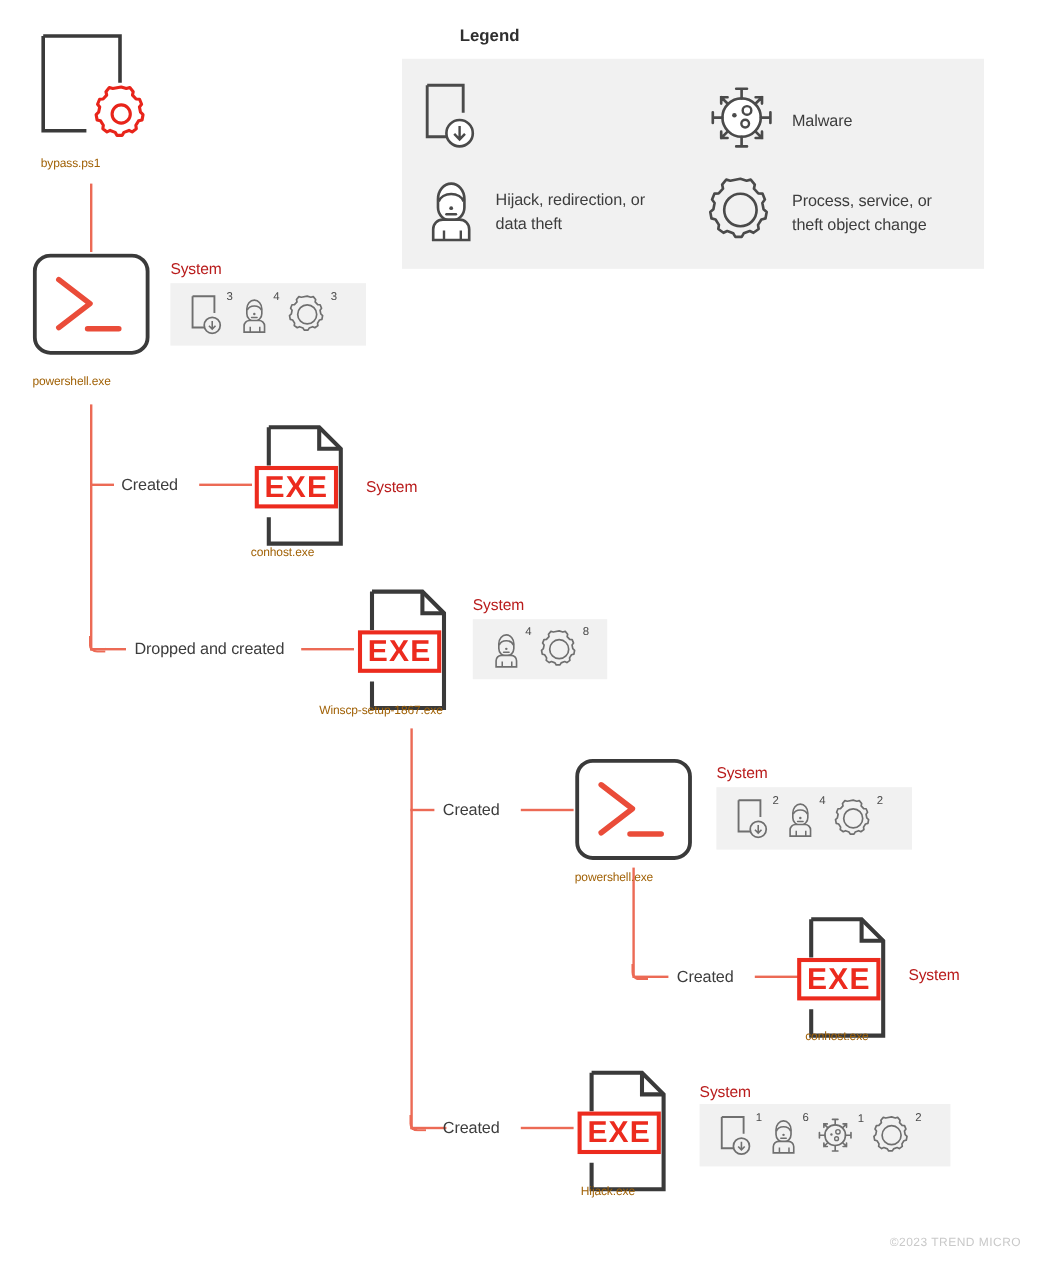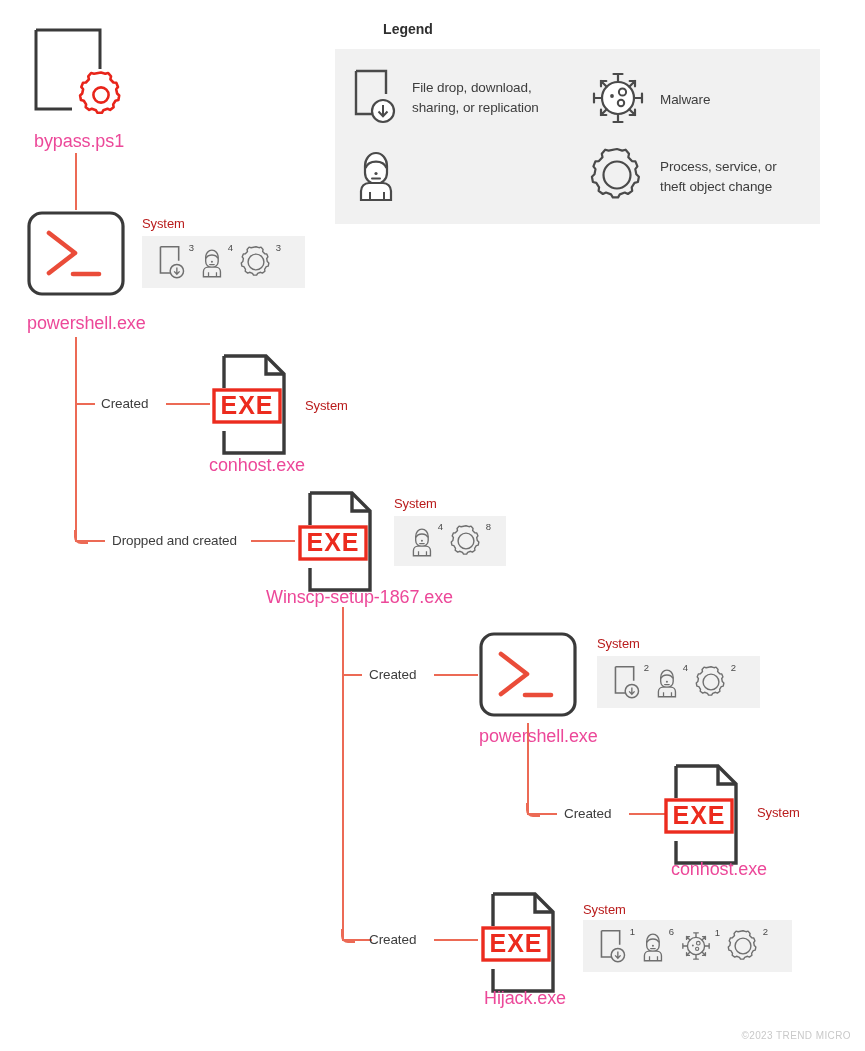--- a/index.html
+++ b/index.html
@@ -8,21 +8,21 @@
     background:#ffffff;
     font-family:"Liberation Sans", sans-serif;
     color:#3a3a3a;
     position:relative;
     overflow:hidden;
     -webkit-font-smoothing:antialiased;
   }
   .abs{position:absolute;}
 
   
-  .node-label{font-size:18px;color:#ec4899;white-space:nowrap;letter-spacing:-0.1px;}
+  .node-label{font-size:10px;color:#a16207;white-space:nowrap;letter-spacing:-0.1px;}
   .edge-label{font-size:13.5px;color:#3d3d3d;white-space:nowrap;letter-spacing:-0.1px;}
   .sys-label{font-size:13px;color:#b91c1c;white-space:nowrap;letter-spacing:-0.1px;}
 
   
   .conn{background:#ec6a55;position:absolute;}
   .v{width:2px;}
   .h{height:2px;}
 
   
   #legend-title{
@@ -63,22 +63,20 @@
 
 <div class="legend-item" style="left:352px;top:68px;">
   <span>
     <svg width="46" height="56" viewBox="0 0 46 56">
       <path d="M4 3 H34 V26" fill="none" stroke="#4a4a4a" stroke-width="2.4"></path>
       <path d="M4 3 V46 H22" fill="none" stroke="#4a4a4a" stroke-width="2.4"></path>
       <circle cx="31" cy="43" r="11" fill="#fff" stroke="#4a4a4a" stroke-width="2.2"></circle>
       <path d="M31 37 V48 M26.5 43.5 L31 48.2 L35.5 43.5" fill="none" stroke="#4a4a4a" stroke-width="2"></path>
     </svg>
   </span>
-  <span class="legend-text" style="white-space:pre-line">File drop, download,
-sharing, or replication</span>
 </div>
 
 <div class="legend-item" style="left:590px;top:70px;">
   <span>
     <svg width="56" height="56" viewBox="0 0 56 56">
       <circle cx="28" cy="28" r="16" fill="#fff" stroke="#4a4a4a" stroke-width="2.2"></circle>
       <g stroke="#4a4a4a" stroke-width="2.2" fill="none" stroke-linecap="round">
         <path d="M28 12 V4 M23.5 4 H32.5"></path>
         <path d="M28 44 V52 M23.5 52 H32.5"></path>
         <path d="M12 28 H4 M4 23.5 V32.5"></path>
@@ -100,20 +98,22 @@
   <span>
     <svg width="44" height="56" viewBox="0 0 44 56">
       <path d="M10 20 a11 13 0 0 1 22 0 v7 a11 11 0 0 1 -22 0 z" fill="#fff" stroke="#4a4a4a" stroke-width="2.2"></path>
       <path d="M10.5 22 a11 9 0 0 1 21 0" fill="#fff" stroke="#4a4a4a" stroke-width="2.2"></path>
       <circle cx="21" cy="27.5" r="1.6" fill="#4a4a4a"></circle>
       <path d="M17 32.5 H25" stroke="#4a4a4a" stroke-width="2" stroke-linecap="round"></path>
       <path d="M6 54 V45 a8 8 0 0 1 8 -8 h14 a8 8 0 0 1 8 8 v9 z" fill="#fff" stroke="#4a4a4a" stroke-width="2.2"></path>
       <path d="M15 54 V46 M29 54 V46" stroke="#4a4a4a" stroke-width="2"></path>
     </svg>
   </span>
+  <span class="legend-text" style="white-space:pre-line">Hijack, redirection, or
+data theft</span>
 </div>
 
 <div class="legend-item" style="left:588px;top:146px;">
   <span>
     <svg width="58" height="58" viewBox="0 0 58 58">
       <g fill="none" stroke="#4a4a4a" stroke-width="2.2" stroke-linejoin="round">
         <path d="M29 3
           l5.2 1.6 3.4 -0.9 3.4 4.1 -0.7 3.4 3.6 3.9 3.5 0.2 2 5 -2.1 2.8 1 5.2 2.6 2.4 -1 5.3 -3.4 0.9 -2.8 4.5 0.5 3.4 -4.3 3.2 -3.1 -1.5 -5 1.9 -1.7 3 -5.3 0 -1.8 -3 -5 -1.9 -3.1 1.5 -4.3 -3.2 0.5 -3.4 -2.8 -4.5 -3.4 -0.9 -1 -5.3 2.6 -2.4 1 -5.2 -2.1 -2.8 2 -5 3.5 -0.2 3.6 -3.9 -0.7 -3.4 3.4 -4.1 3.4 0.9z"></path>
         <circle cx="29" cy="29" r="13.5"></circle>
       </g>

